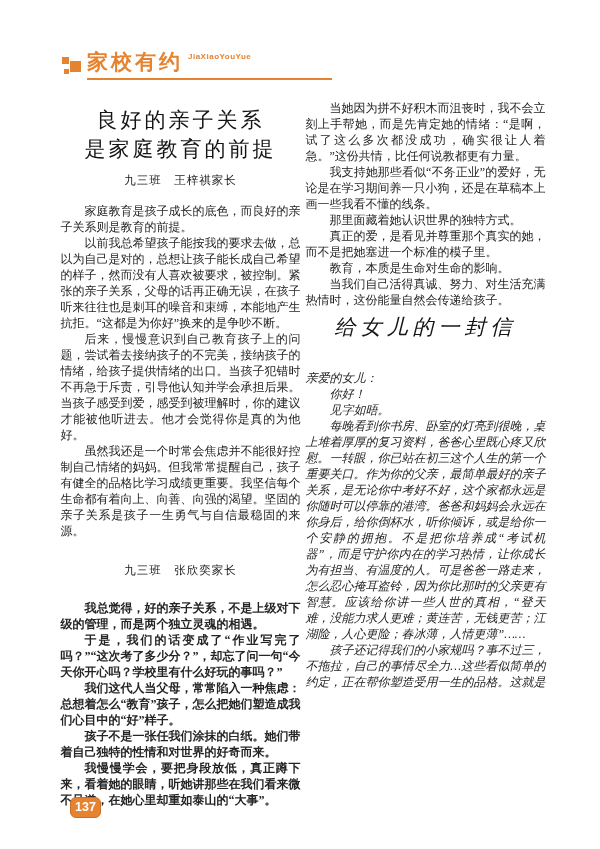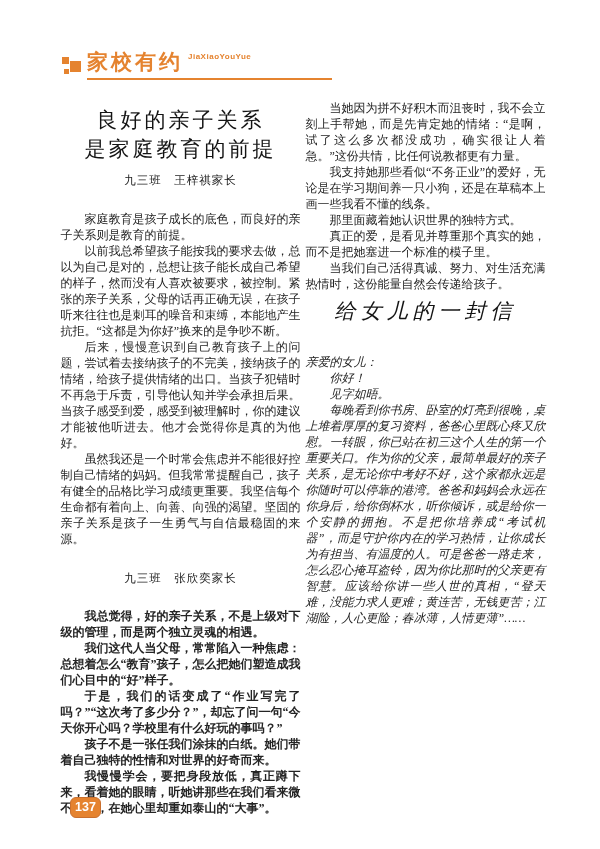--- a/index.html
+++ b/index.html
@@ -56,21 +56,21 @@
     color:#141414;
     margin:0;
     font-weight:normal;
   }
   .byline{
     text-align:center;
     font-size:11.5px;letter-spacing:1px;
     color:#222;
     margin-top:9px;
   }
-  .body-block{margin-top:23px;}
+  .body-block{margin-top:15px;}
   .body-block p{
     margin:0;
     font-size:12px;
     line-height:16px;
     text-align:justify;
     text-indent:2em;
     color:#242424;
   }
   p.no-indent{text-indent:0;}
   .gap-before-title{margin-top:24px;}
@@ -122,46 +122,48 @@
           <p>以前我总希望孩子能按我的要求去做，总以为自己是对的，总想让孩子能长成自己希望的样子，然而没有人喜欢被要求，被控制。紧张的亲子关系，父母的话再正确无误，在孩子听来往往也是刺耳的噪音和束缚，本能地产生抗拒。“这都是为你好”换来的是争吵不断。</p>
           <p>后来，慢慢意识到自己教育孩子上的问题，尝试着去接纳孩子的不完美，接纳孩子的情绪，给孩子提供情绪的出口。当孩子犯错时不再急于斥责，引导他认知并学会承担后果。当孩子感受到爱，感受到被理解时，你的建议才能被他听进去。他才会觉得你是真的为他好。</p>
           <p>虽然我还是一个时常会焦虑并不能很好控制自己情绪的妈妈。但我常常提醒自己，孩子有健全的品格比学习成绩更重要。我坚信每个生命都有着向上、向善、向强的渴望。坚固的亲子关系是孩子一生勇气与自信最稳固的来源。</p>
         </div>
       </div>
 
       <div class="gap-before-title">
         <div class="byline">九三班　张欣奕家长</div>
         <div class="body-block" style="margin-top:22px;font-weight:bold;">
           <p>我总觉得，好的亲子关系，不是上级对下级的管理，而是两个独立灵魂的相遇。</p>
+          <p>于是，我们的话变成了“作业写完了吗？”“这次考了多少分？”，却忘了问一句“今天你开心吗？学校里有什么好玩的事吗？”</p>
           <p>我们这代人当父母，常常陷入一种焦虑：总想着怎么“教育”孩子，怎么把她们塑造成我们心目中的“好”样子。</p>
-          <p>于是，我们的话变成了“作业写完了吗？”“这次考了多少分？”，却忘了问一句“今天你开心吗？学校里有什么好玩的事吗？”</p>
           <p>孩子不是一张任我们涂抹的白纸。她们带着自己独特的性情和对世界的好奇而来。</p>
           <p>我慢慢学会，要把身段放低，真正蹲下来，看着她的眼睛，听她讲那些在我们看来微不足道，在她心里却重如泰山的“大事”。</p>
         </div>
       </div>
 
     </div>
 
     <div class="col">
 
       <div class="body-block" style="margin-top:0;">
         <p>当她因为拼不好积木而沮丧时，我不会立刻上手帮她，而是先肯定她的情绪：“是啊，试了这么多次都没成功，确实很让人着急。”这份共情，比任何说教都更有力量。</p>
         <p>我支持她那些看似“不务正业”的爱好，无论是在学习期间养一只小狗，还是在草稿本上画一些我看不懂的线条。</p>
         <p>那里面藏着她认识世界的独特方式。</p>
         <p>真正的爱，是看见并尊重那个真实的她，而不是把她塞进一个标准的模子里。</p>
+        <p>教育，本质是生命对生命的影响。</p>
         <p>当我们自己活得真诚、努力、对生活充满热情时，这份能量自然会传递给孩子。</p>
       </div>
 
       <div class="gap-before-title-lg">
         <h2 class="article-title" style="letter-spacing:5px;">给女儿的一封信</h2>
         <div class="body-block letter-gap">
           <p class="no-indent">亲爱的女儿：</p>
           <p>你好！</p>
           <p>见字如晤。</p>
           <p>每晚看到你书房、卧室的灯亮到很晚，桌上堆着厚厚的复习资料，爸爸心里既心疼又欣慰。一转眼，你已站在初三这个人生的第一个重要关口。作为你的父亲，最简单最好的亲子关系，是无论你中考好不好，这个家都永远是你随时可以停靠的港湾。爸爸和妈妈会永远在你身后，给你倒杯水，听你倾诉，或是给你一个安静的拥抱。不是把你培养成“考试机器”，而是守护你内在的学习热情，让你成长为有担当、有温度的人。可是爸爸一路走来，怎么忍心掩耳盗铃，因为你比那时的父亲更有智慧。应该给你讲一些人世的真相，“登天难，没能力求人更难；黄连苦，无钱更苦；江湖险，人心更险；春冰薄，人情更薄”……</p>
+          <p>孩子还记得我们的小家规吗？事不过三，不拖拉，自己的事情尽全力…这些看似简单的约定，正在帮你塑造受用一生的品格。这就是</p>
         </div>
       </div>
 
     </div>
   </div>
 
   <div class="page-num">137</div>
 
 </div>
 

